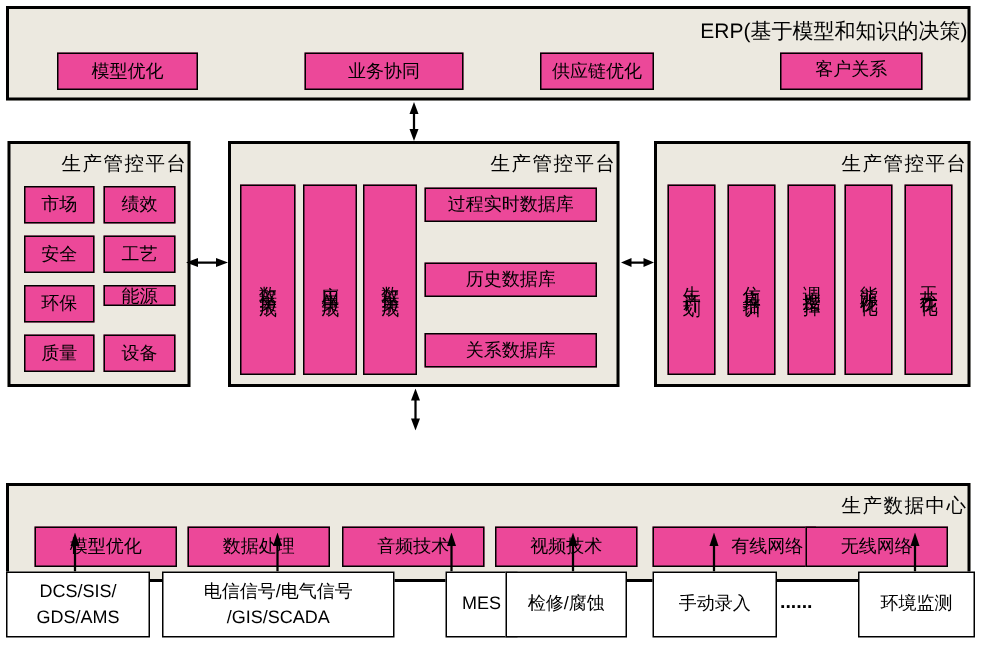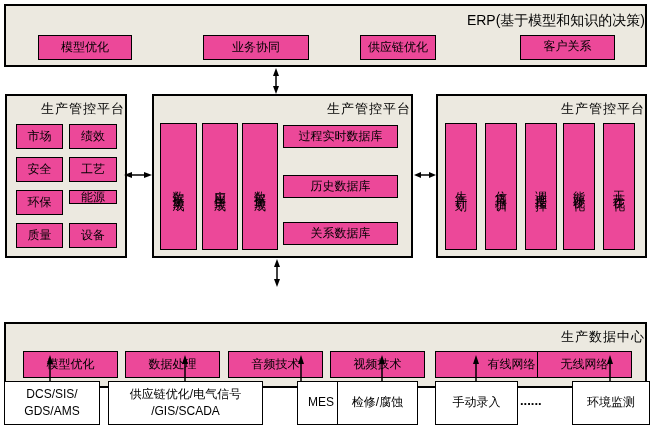--- a/index.html
+++ b/index.html
@@ -86,21 +86,21 @@
     <div class="wbox" style="left:324px;top:27px;width:95px;height:27px;">视频技术</div>
     <div class="wbox" style="left:429px;top:27px;width:109px;height:27px;padding-left:44px;">有线网络</div>
     <div class="wbox" style="left:531px;top:27px;width:95px;height:27px;text-align:center;">无线网络</div>
   </div>
 
   <div class="srcbox" style="left:4px;width:96px;">
     <span>DCS/SIS/</span>
     <span>GDS/AMS</span>
   </div>
   <div class="srcbox" style="left:108px;width:155px;">
-    <span>供应链优化/电气信号</span>
+    <span>电信信号/电气信号</span>
     <span>/GIS/SCADA</span>
   </div>
   <div class="srcbox" style="left:277px;width:48px;margin-left:20px;">
     <span>MES</span>
   </div>
   <div class="srcbox" style="left:337px;width:81px;">
     <span>检修/腐蚀</span>
   </div>
   <div class="srcbox" style="left:435px;width:83px;">
     <span>手动录入</span>

